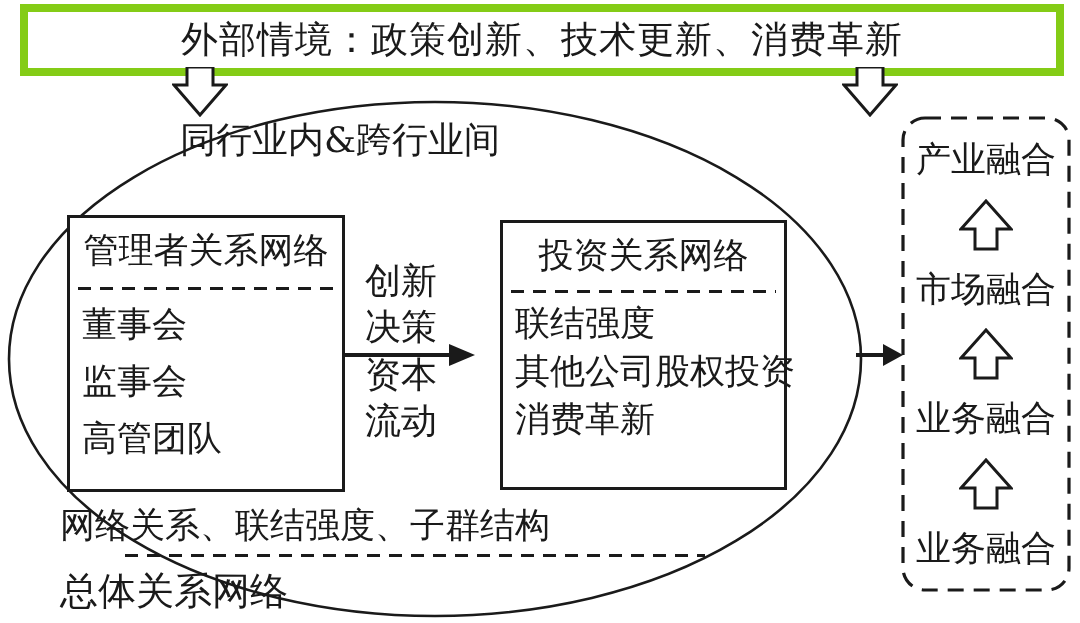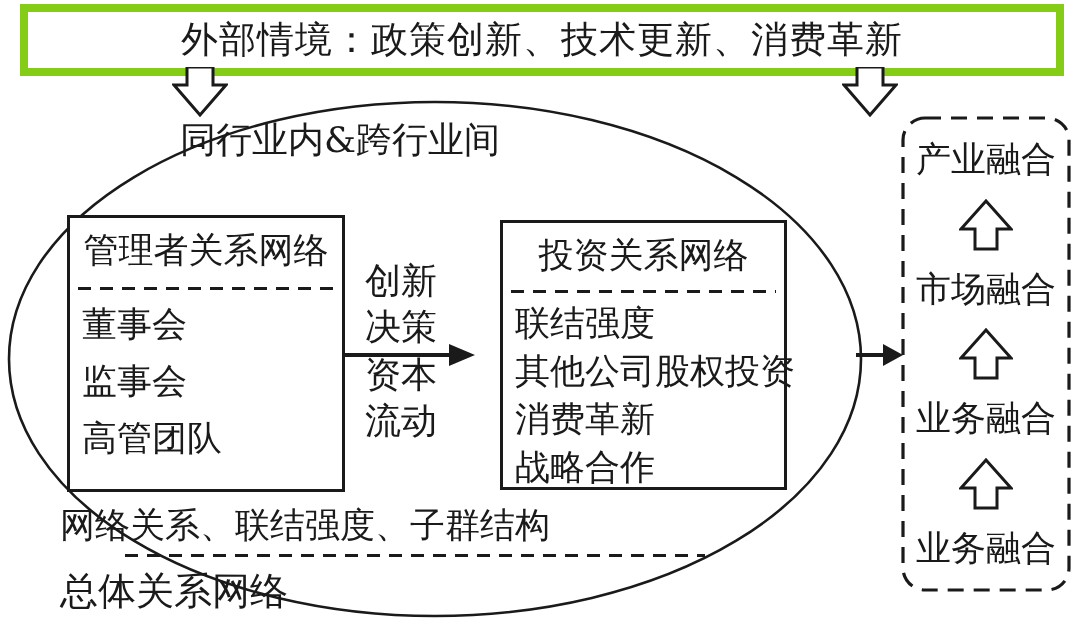--- a/index.html
+++ b/index.html
@@ -93,21 +93,20 @@
   <div class="abs flowlabel" style="top:352px;">资本
 流动</div>
 
   <div class="abs netbox" style="left:500px;top:220px;width:287px;height:270px;">
     <span class="title">投资关系网络</span>
     <div class="dashline sep" style="margin-top:11px;"></div>
     <ul class="items invest-items">
       <li>联结强度</li>
       <li>其他公司股权投资</li>
       <li>消费革新</li>
-      <li>战略合作</li>
     </ul>
   </div>
 
   <div class="abs ctr biglabel" style="left:60px;top:502px;width:760px;">网络关系、联结强度、子群结构</div>
   <div class="abs dashline" style="left:125px;top:554px;width:580px;"></div>
   <div class="abs ctr bottomlabel" style="left:60px;top:566px;width:760px;">总体关系网络</div>
 
   <svg class="abs" style="left:856px;top:342px" width="48" height="26" viewBox="0 0 48 26">
     <line x1="0" y1="13" x2="28" y2="13" stroke="#1a1a1a" stroke-width="4"></line>
     <polygon points="27,2 47,13 27,24" fill="#1a1a1a"></polygon>

